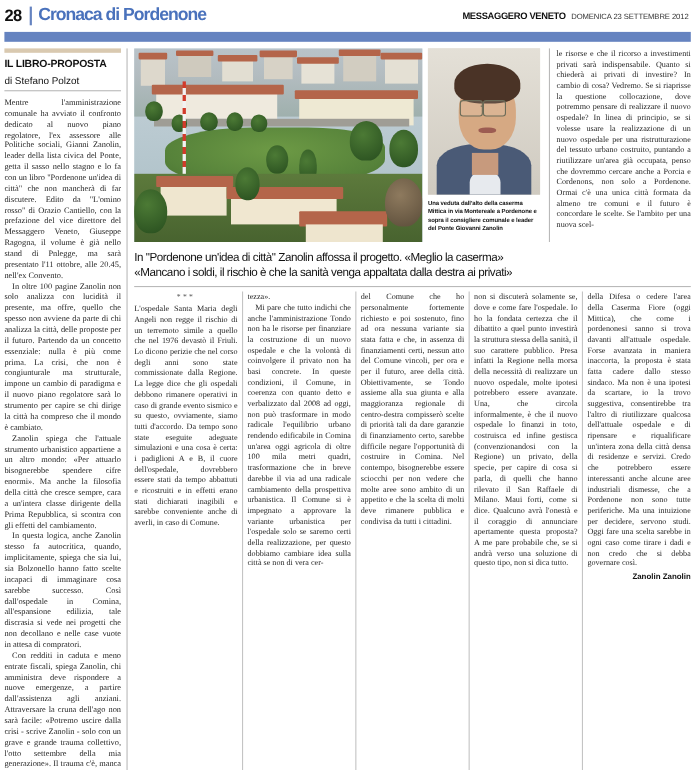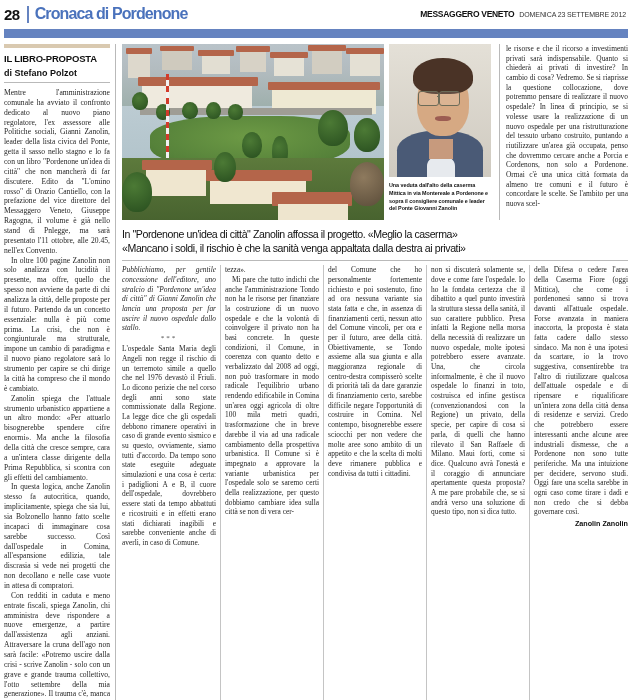--- a/index.html
+++ b/index.html
@@ -110,21 +110,21 @@
     font-family: "Liberation Serif", serif;
     font-weight: bold;
     font-size: 14.5px;
     line-height: 1.12;
     letter-spacing: -0.3px;
     color: #111;
     margin-bottom: 6px;
   }
   .byline {
     font-family: "Liberation Sans", sans-serif;
-    font-weight: bold;
+    font-weight: normal;
     font-size: 9px;
     color: #111;
     padding-bottom: 4px;
     border-bottom: 1px solid #b9b9b9;
     margin-bottom: 5px;
   }
   .left-text {
     font-size: 7.6px;
     line-height: 1.30;
     text-align: justify;
@@ -435,21 +435,20 @@
 
     <div class="subhead">
       <div>In "Pordenone un'idea di città" Zanolin affossa il progetto. «Meglio la caserma»</div>
       <div>«Mancano i soldi, il rischio è che la sanità venga appaltata dalla destra ai privati»</div>
     </div>
     <div class="rule-thin"></div>
 
     <div class="text-grid">
 
       <div class="tcol">
-        <p class="intro noindent">Pubblichiamo, per gentile concessione dell'editore, uno stralcio di "Pordenone un'idea di città" di Gianni Zanolin che lancia una proposta per far uscire il nuovo ospedale dallo stallo.</p>
         <div class="stars">***</div>
         <p class="noindent">L'ospedale Santa Maria degli Angeli non regge il rischio di un terremoto simile a quello che nel 1976 devastò il Friuli. Lo dicono perizie che nel corso degli anni sono state commissionate dalla Regione. La legge dice che gli ospedali debbono rimanere operativi in caso di grande evento sismico e su questo, ovviamente, siamo tutti d'accordo. Da tempo sono state eseguite adeguate simulazioni e una cosa è certa: i padiglioni A e B, il cuore dell'ospedale, dovrebbero essere stati da tempo abbattuti e ricostruiti e in effetti erano stati dichiarati inagibili e sarebbe conveniente anche di averli, in caso di Comune.</p>
       </div>
 
       <div class="tcol">
         <p class="noindent">tezza».</p>
         <p>Mi pare che tutto indichi che anche l'amministrazione Tondo non ha le risorse per finanziare la costruzione di un nuovo ospedale e che la volontà di coinvolgere il privato non ha basi concrete. In queste condizioni, il Comune, in coerenza con quanto detto e verbalizzato dal 2008 ad oggi, non può trasformare in modo radicale l'equilibrio urbano rendendo edificabile in Comina un'area oggi agricola di oltre 100 mila metri quadri, trasformazione che in breve darebbe il via ad una radicale cambiamento della prospettiva urbanistica. Il Comune si è impegnato a approvare la variante urbanistica per l'ospedale solo se saremo certi della realizzazione, per questo dobbiamo cambiare idea sulla città se non di vera cer-</p>
       </div>
 
       <div class="tcol">

